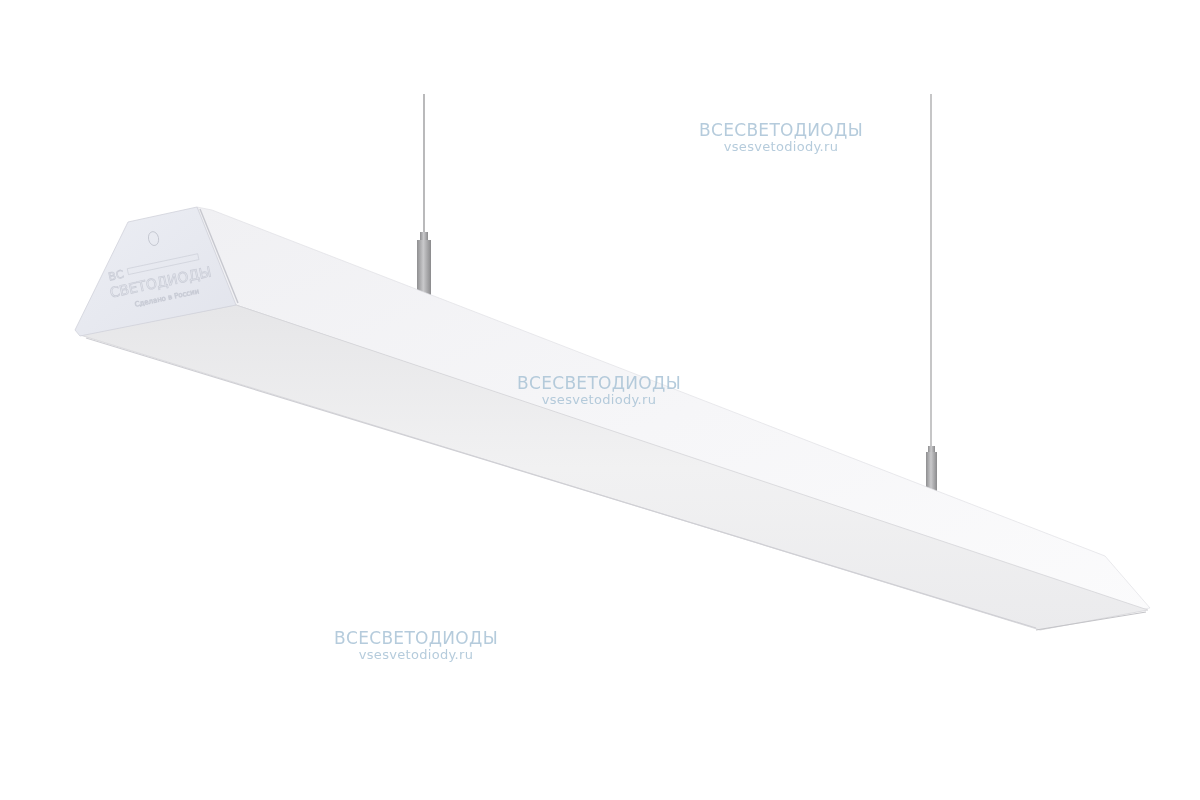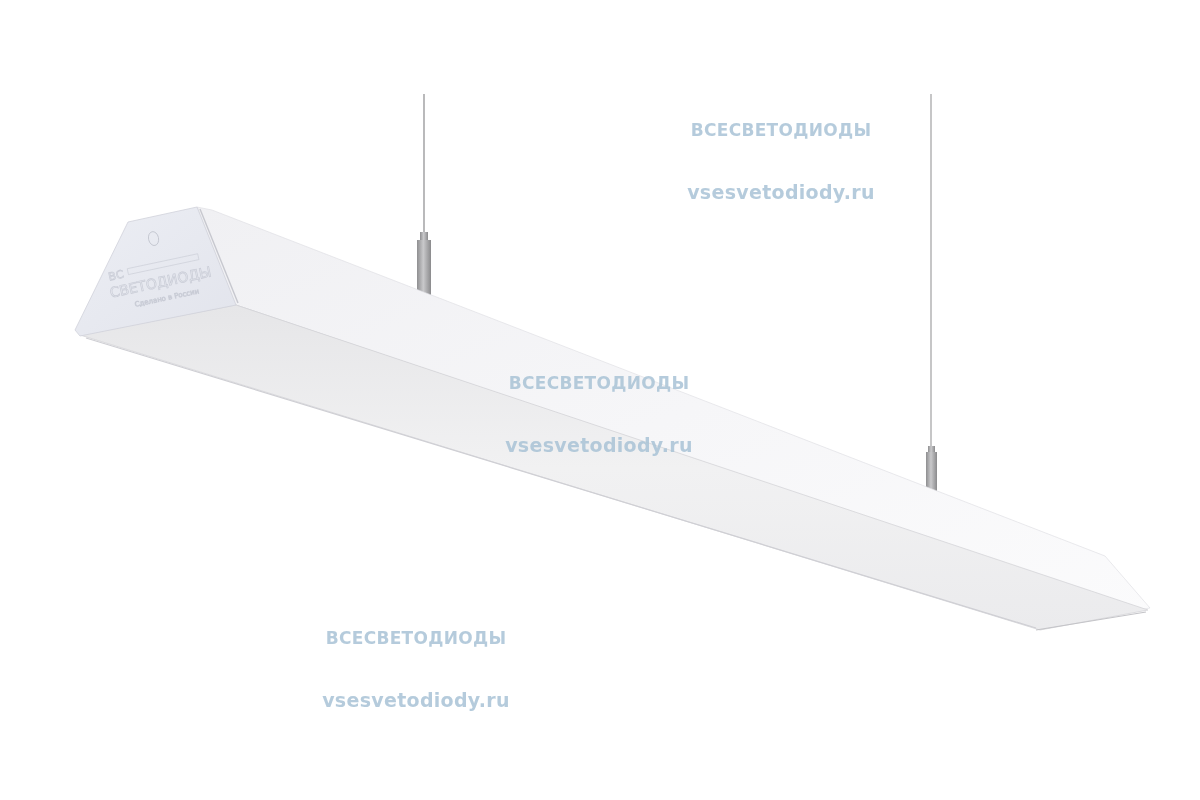--- a/index.html
+++ b/index.html
@@ -9,27 +9,27 @@
       position: relative;
       font-family: "DejaVu Sans", sans-serif;
     }
     #scene { position: absolute; left: 0; top: 0; width: 1200px; height: 800px; }
     .wm {
       position: absolute;
       text-align: center;
       color: #a9c3d6;
       opacity: 0.85;
       font-family: "DejaVu Sans", sans-serif;
-      font-weight: bold;
+      font-weight: normal;
       line-height: 1.12;
       letter-spacing: 0.3px;
       pointer-events: none;
     }
     .wm .l1 { display: block; font-size: 17px; }
-    .wm .l2 { display: block; font-size: 19px; margin-top: 42px; }
+    .wm .l2 { display: block; font-size: 13px; }
     .engr {
       font-family: "DejaVu Sans", sans-serif;
       fill: none;
       stroke: #c9ccd6;
       stroke-width: 0.7;
     }
   </style>
 </head>
 <body>
 

